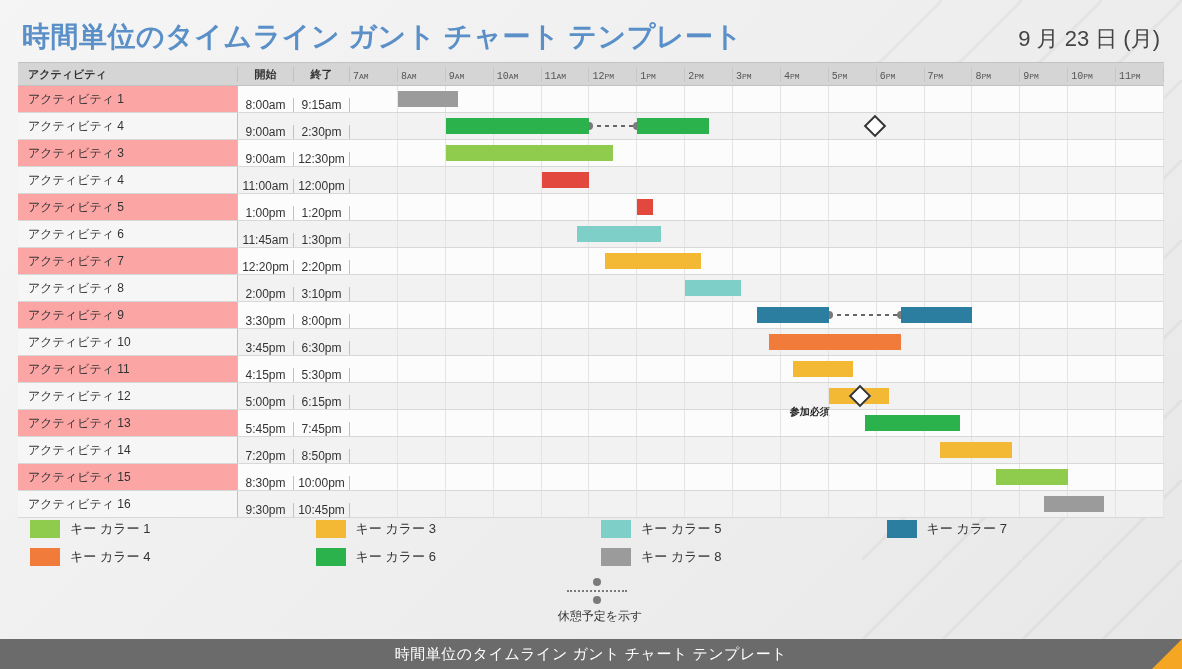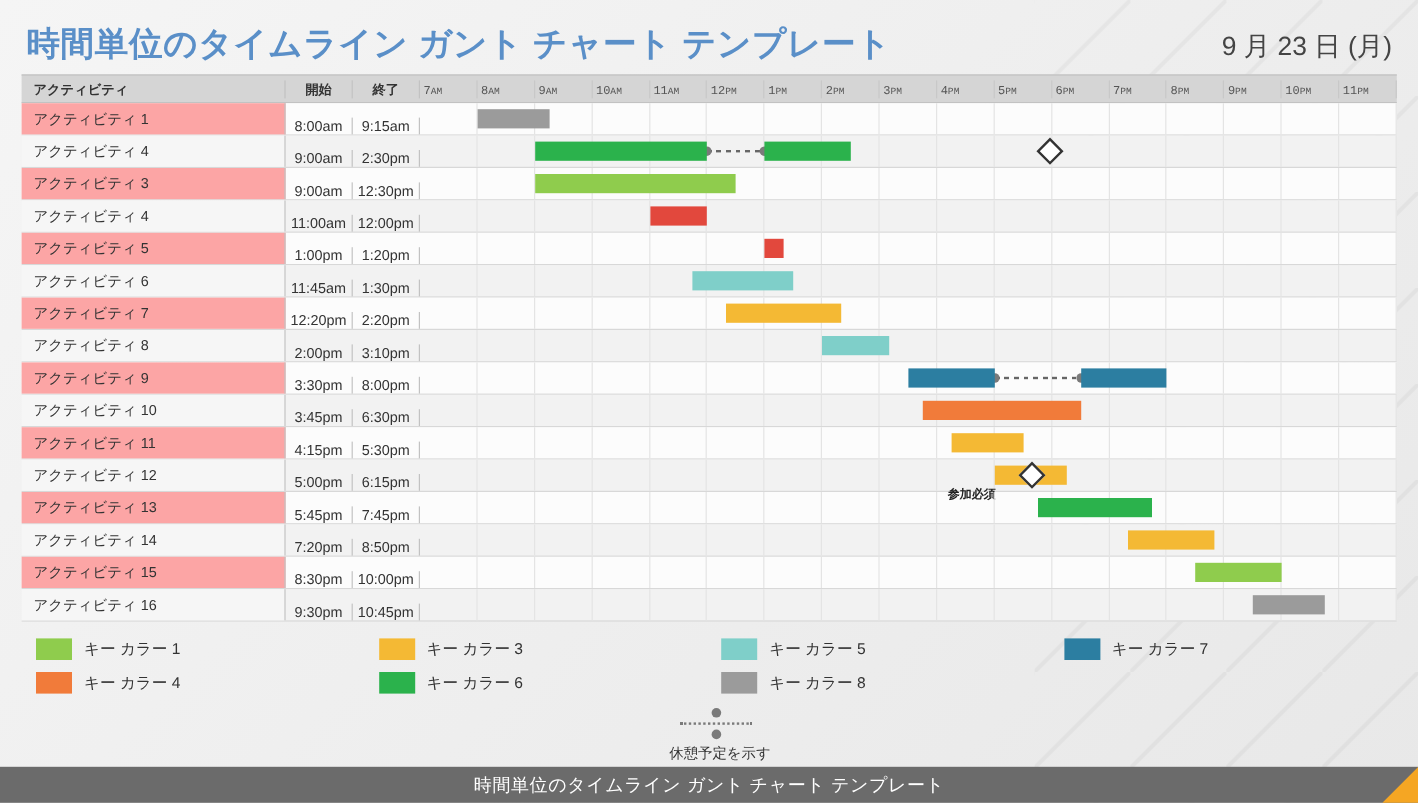--- a/index.html
+++ b/index.html
@@ -42,21 +42,21 @@
   .hour-grid { position: absolute; inset: 0; display: flex; }
   .hour-grid > div { flex: 1; border-right: 1px solid #e4e4e4; }
 
   .bar-layer { position: absolute; inset: 0; }
   .bar { position: absolute; top: 5px; height: 16px; }
   .break-line { position: absolute; top: 12px; height: 2px; background-image: repeating-linear-gradient(90deg, #666 0 4px, transparent 4px 8px); }
   .break-dot { position: absolute; width: 8px; height: 8px; background: #7a7a7a; border-radius: 50%; top: 9px; transform: translateX(-4px); }
   .milestone { position: absolute; width: 16px; height: 16px; background: #fff; border: 2px solid #333; transform: translate(-10px,5px) rotate(45deg); }
   .note { position: absolute; font-size: 10px; font-weight: 700; color: #222; top: 22px; white-space: nowrap; margin-left: 28px; }
 
-  .legend { margin-top: 14px; display: grid; grid-template-columns: repeat(4, 1fr); row-gap: 10px; column-gap: 20px; padding: 0 12px 0 12px; }
+  .legend { margin-top: 2px; display: grid; grid-template-columns: repeat(4, 1fr); row-gap: 10px; column-gap: 20px; padding: 0 12px 0 12px; }
   .legend-item { display: flex; align-items: center; gap: 10px; font-size: 13px; color: #333; }
   .swatch { width: 30px; height: 18px; }
 
   .legend-note { margin-top: 12px; padding-left: 12px; display: flex; align-items: center; gap: 4px; font-size: 12px; color: #333; flex-direction: column; }
   .ln-dot { width: 8px; height: 8px; background: #7a7a7a; border-radius: 50%; }
   .ln-line { width: 60px; border-top: 2px dotted #7a7a7a; }
 
   .footer { position: absolute; left: 0; right: 0; bottom: 0; height: 30px; background: #6b6b6b; color: #fff; display: flex; align-items: center; justify-content: center; font-size: 15px; letter-spacing: 0.5px; }
   .footer::after { content: ""; position: absolute; right: 0; bottom: 0; width: 0; height: 0; border-style: solid; border-width: 0 0 30px 30px; border-color: transparent transparent #f5a623 transparent; }
 </style>

